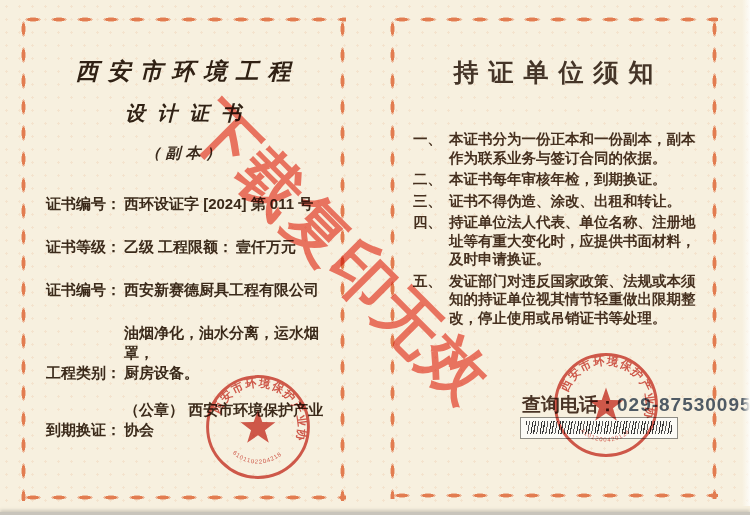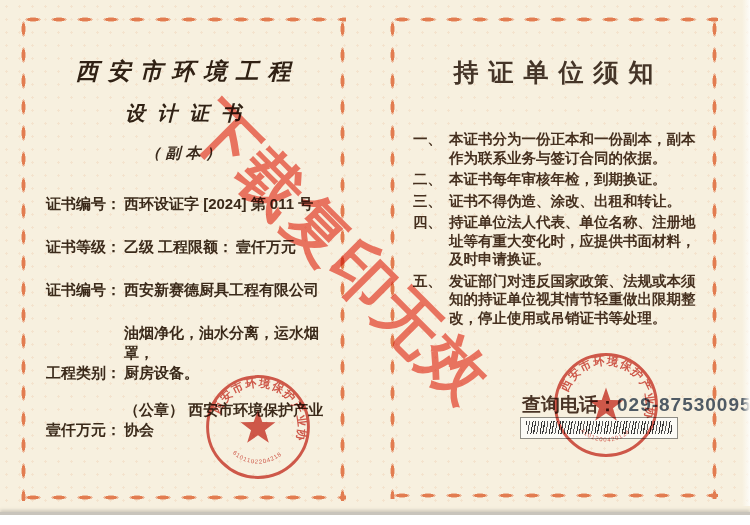--- a/index.html
+++ b/index.html
@@ -129,21 +129,21 @@
 
     <div class="frow" style="top:307px">
       <span class="lbl">工程类别：</span>
       <span class="val">
         <span style="display:block">油烟净化，油水分离，运水烟罩，</span>
         <span style="display:block">厨房设备。</span>
       </span>
     </div>
 
     <div class="frow" style="top:384px">
-      <span class="lbl">壹仟万元：</span>
+      <span class="lbl">到期换证：</span>
       <span class="val">（公章） 西安市环境保护产业协会</span>
     </div>
 
   </div>
 
   <div class="panel panel-right">
     <i class="chain chain-t"></i>
     <i class="chain chain-b"></i>
     <i class="chain chain-l"></i>
     <i class="chain chain-r"></i>

